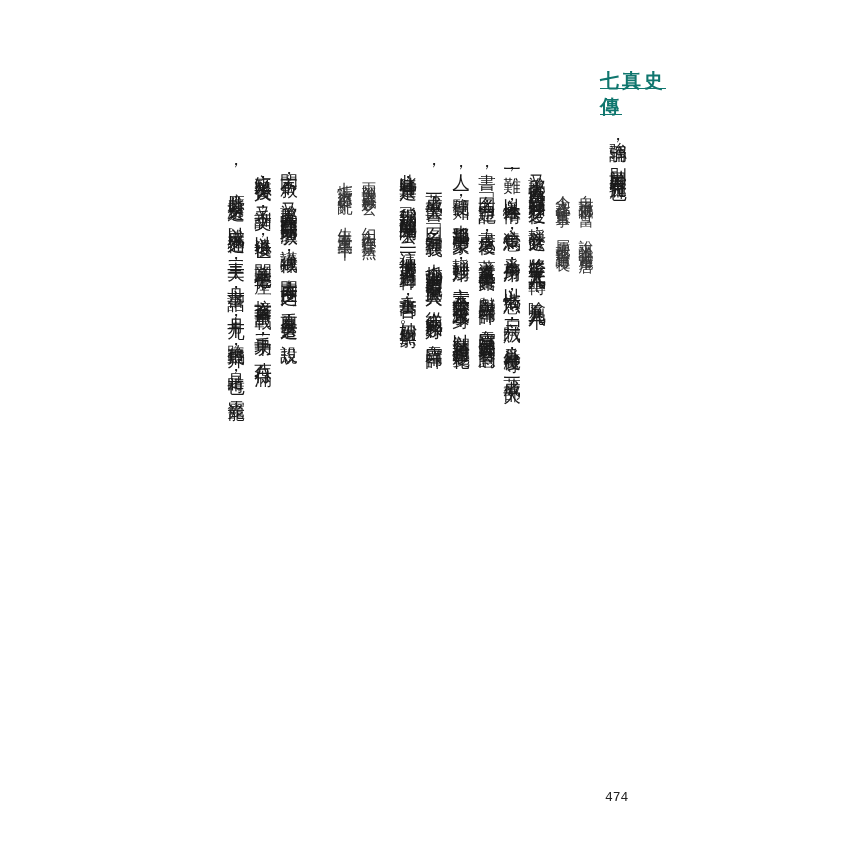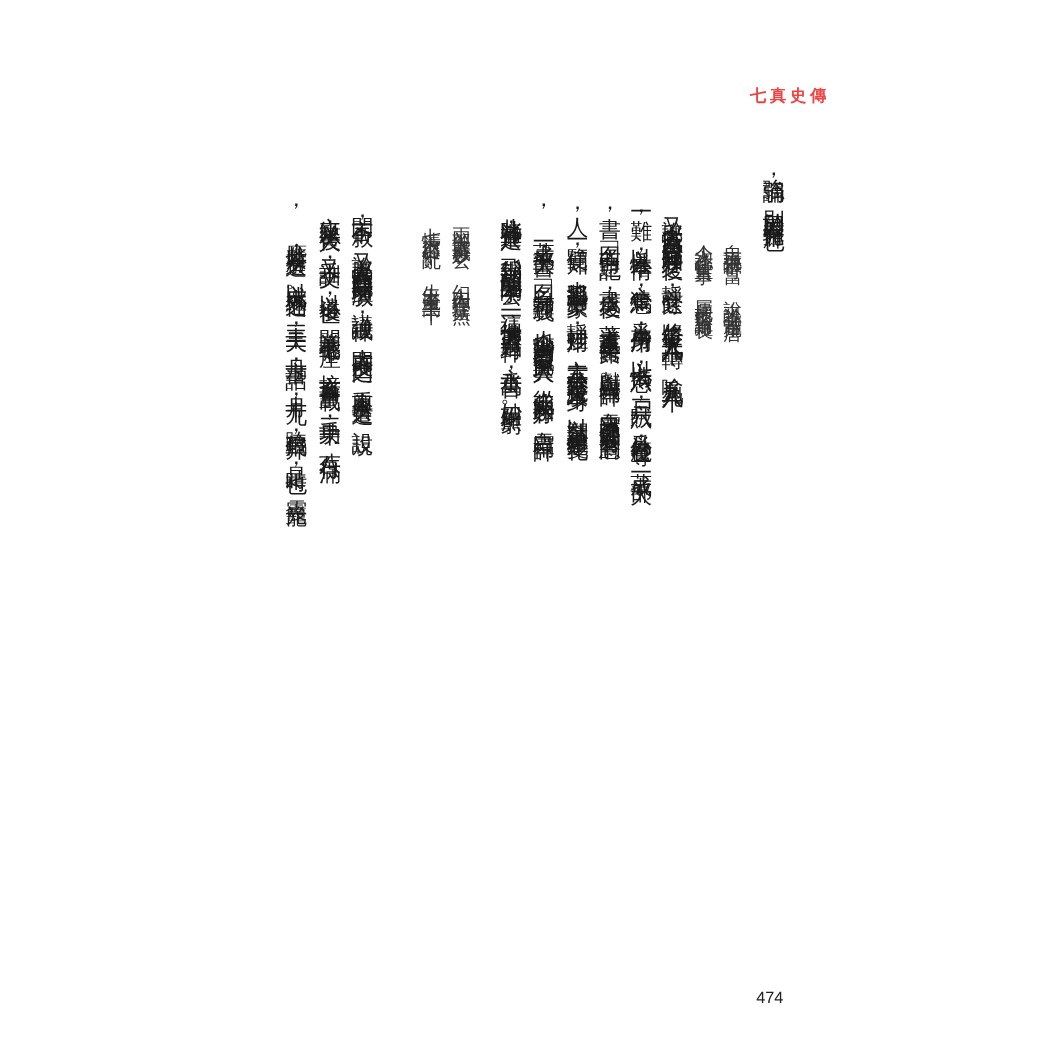--- a/index.html
+++ b/index.html
@@ -2,31 +2,31 @@
 <html><head>
 <meta charset="utf-8">
 <style>
   html, body { margin: 0; padding: 0; }
   body {
     width: 850px; height: 850px; background: #ffffff; position: relative; overflow: hidden;
     font-family: "DejaVu Serif", "Liberation Serif", serif; color: #1a1a1a;
   }
   .running-head {
     position: absolute; left: 600px; top: 68px; width: 70px;
-    font-size: 13px; letter-spacing: 3px; font-weight: bold; color: #ef4444;
+    font-size: 19px; letter-spacing: 3px; font-weight: bold; color: #0f766e; text-decoration: underline;
   }
   .col {
     position: absolute; writing-mode: vertical-rl; text-orientation: upright;
     font-size: 17.5px; line-height: 26px; letter-spacing: 2.2px; white-space: nowrap;
   }
   .verse { font-size: 15px; letter-spacing: 3px; font-weight: normal; color: #333; }
   .verse .gap { display: inline-block; height: 24px; }
   .page-number {
     position: absolute; left: 605px; top: 790px; font-size: 13px; color: #222;
-    font-family: Liberation Sans, sans-serif;
+    font-family: Liberation Mono, monospace;
   }
 </style>
 </head>
 <body>
 
 <div class="running-head">七真史傳</div>
 
 <div class="col" style="left:605px; top:128px;">強論弱，則於因果有光輝也。</div>
 
 <div class="col verse" style="left:573px; top:183px;">

